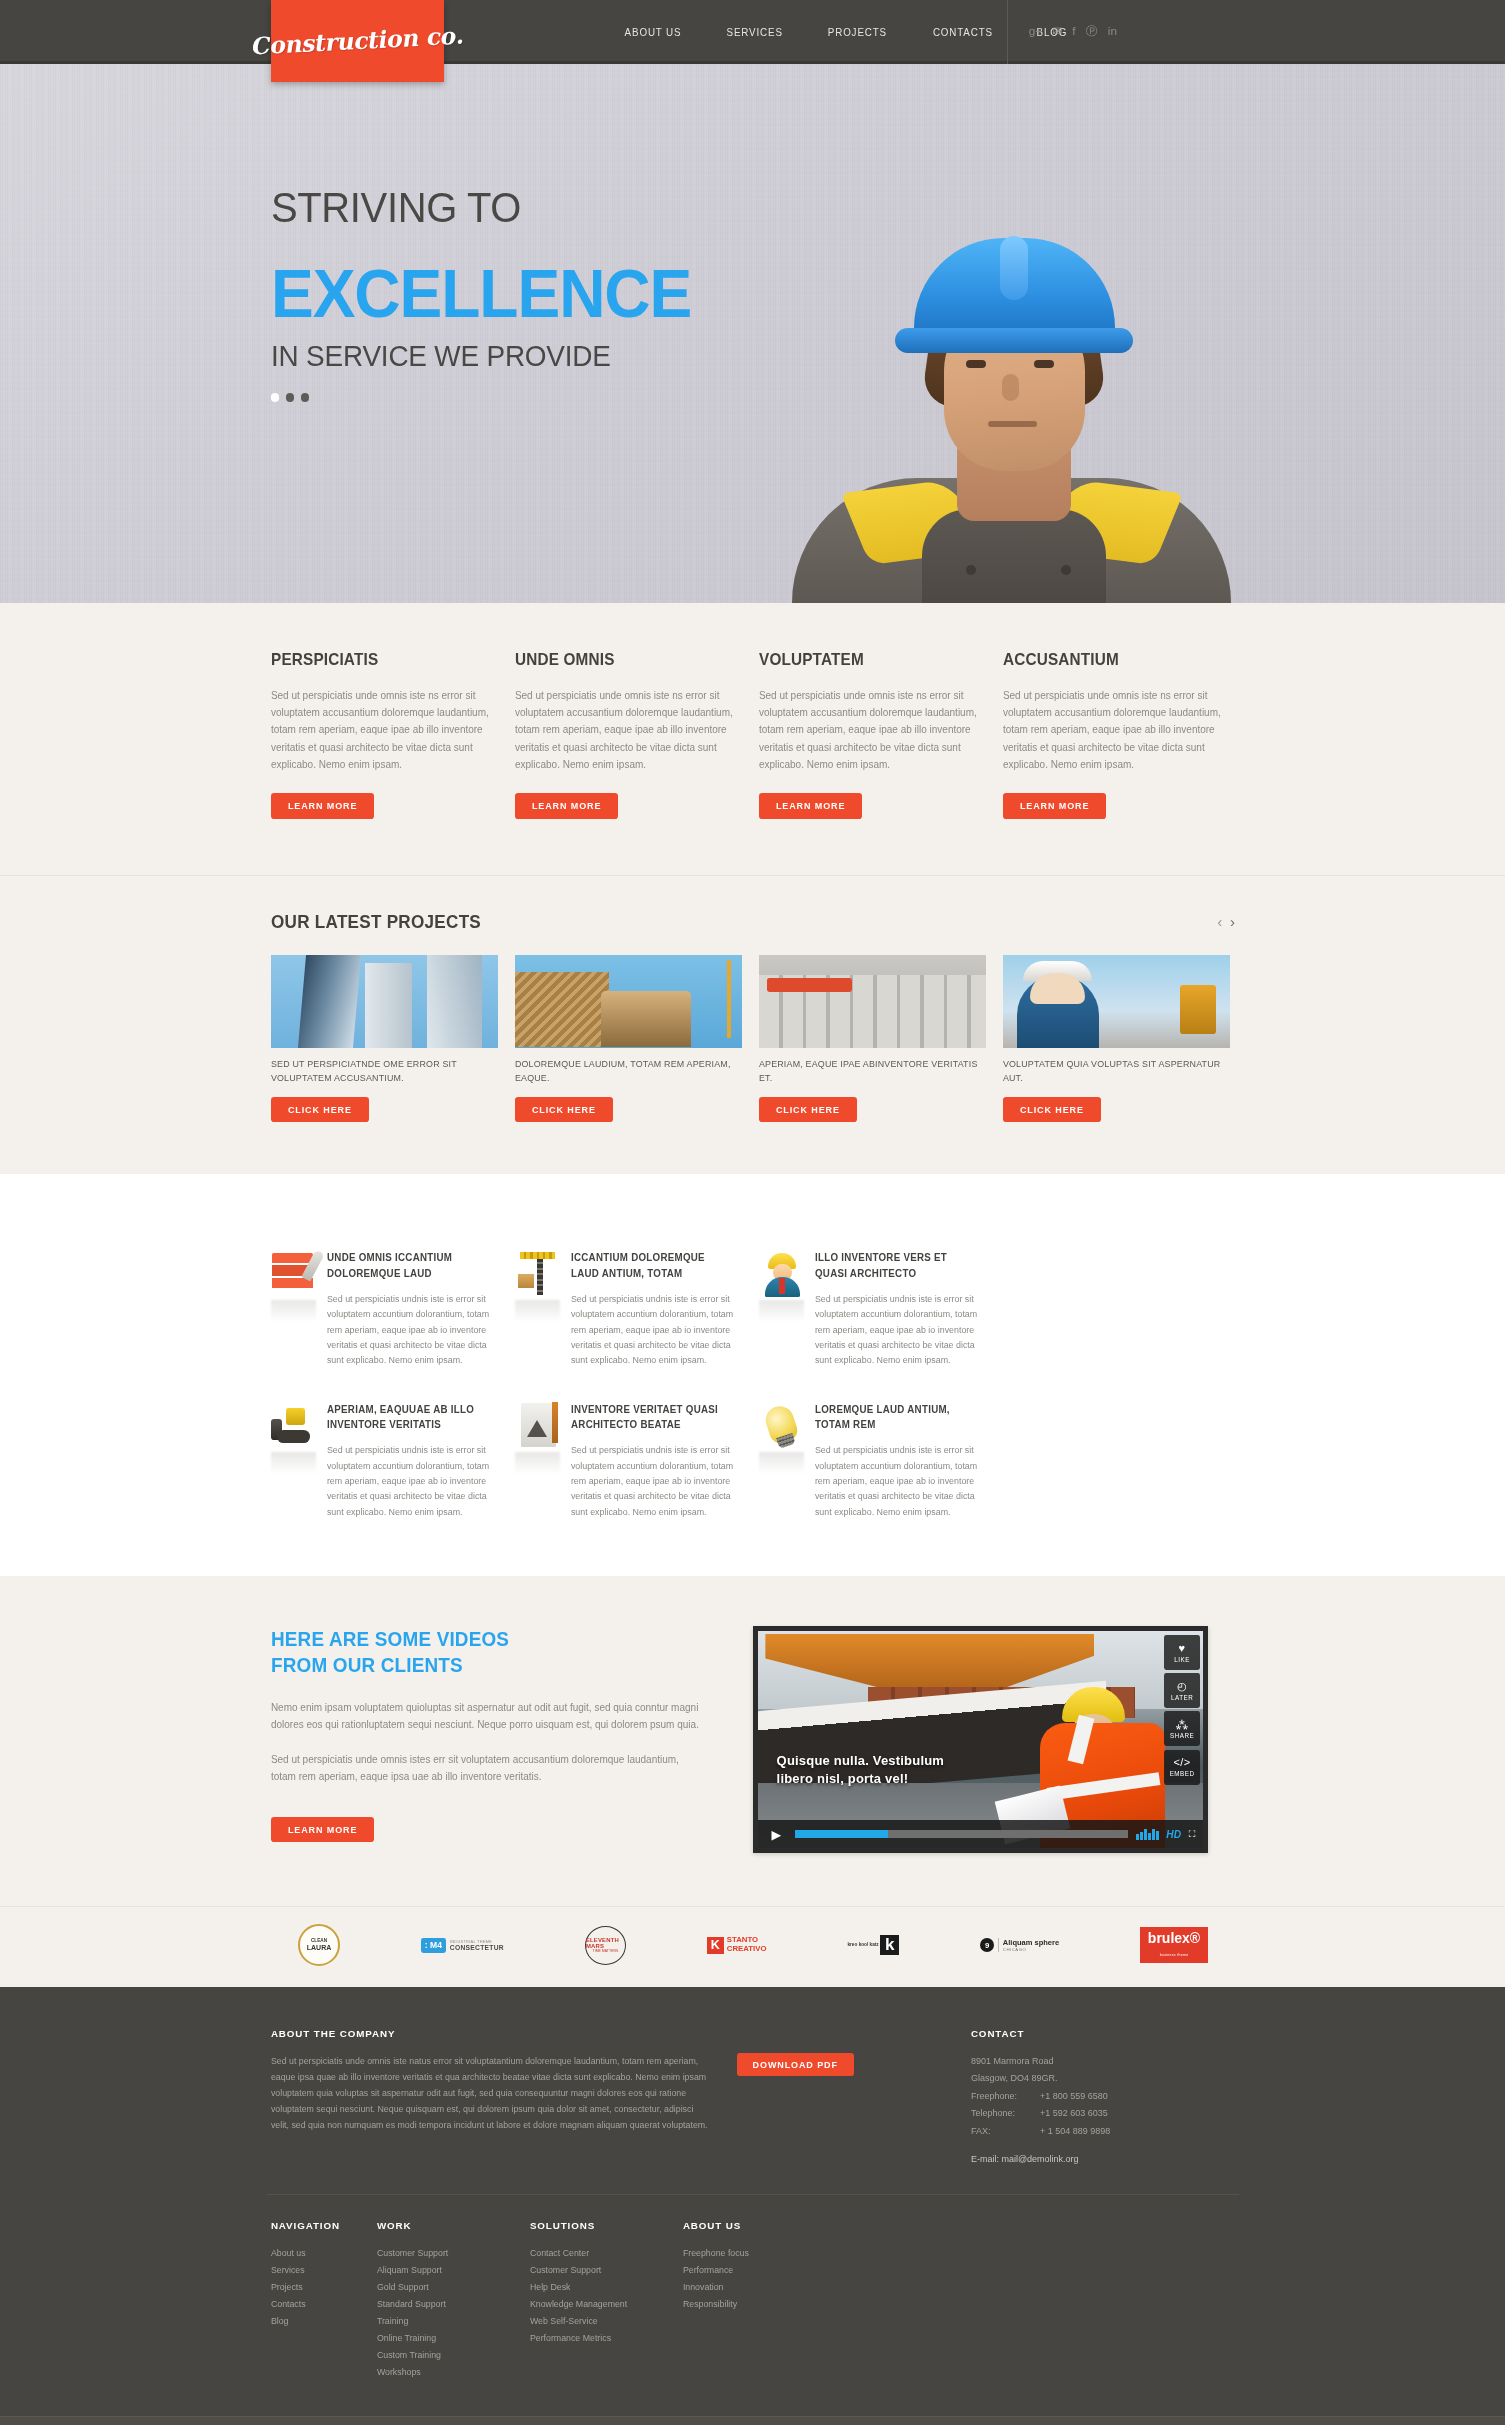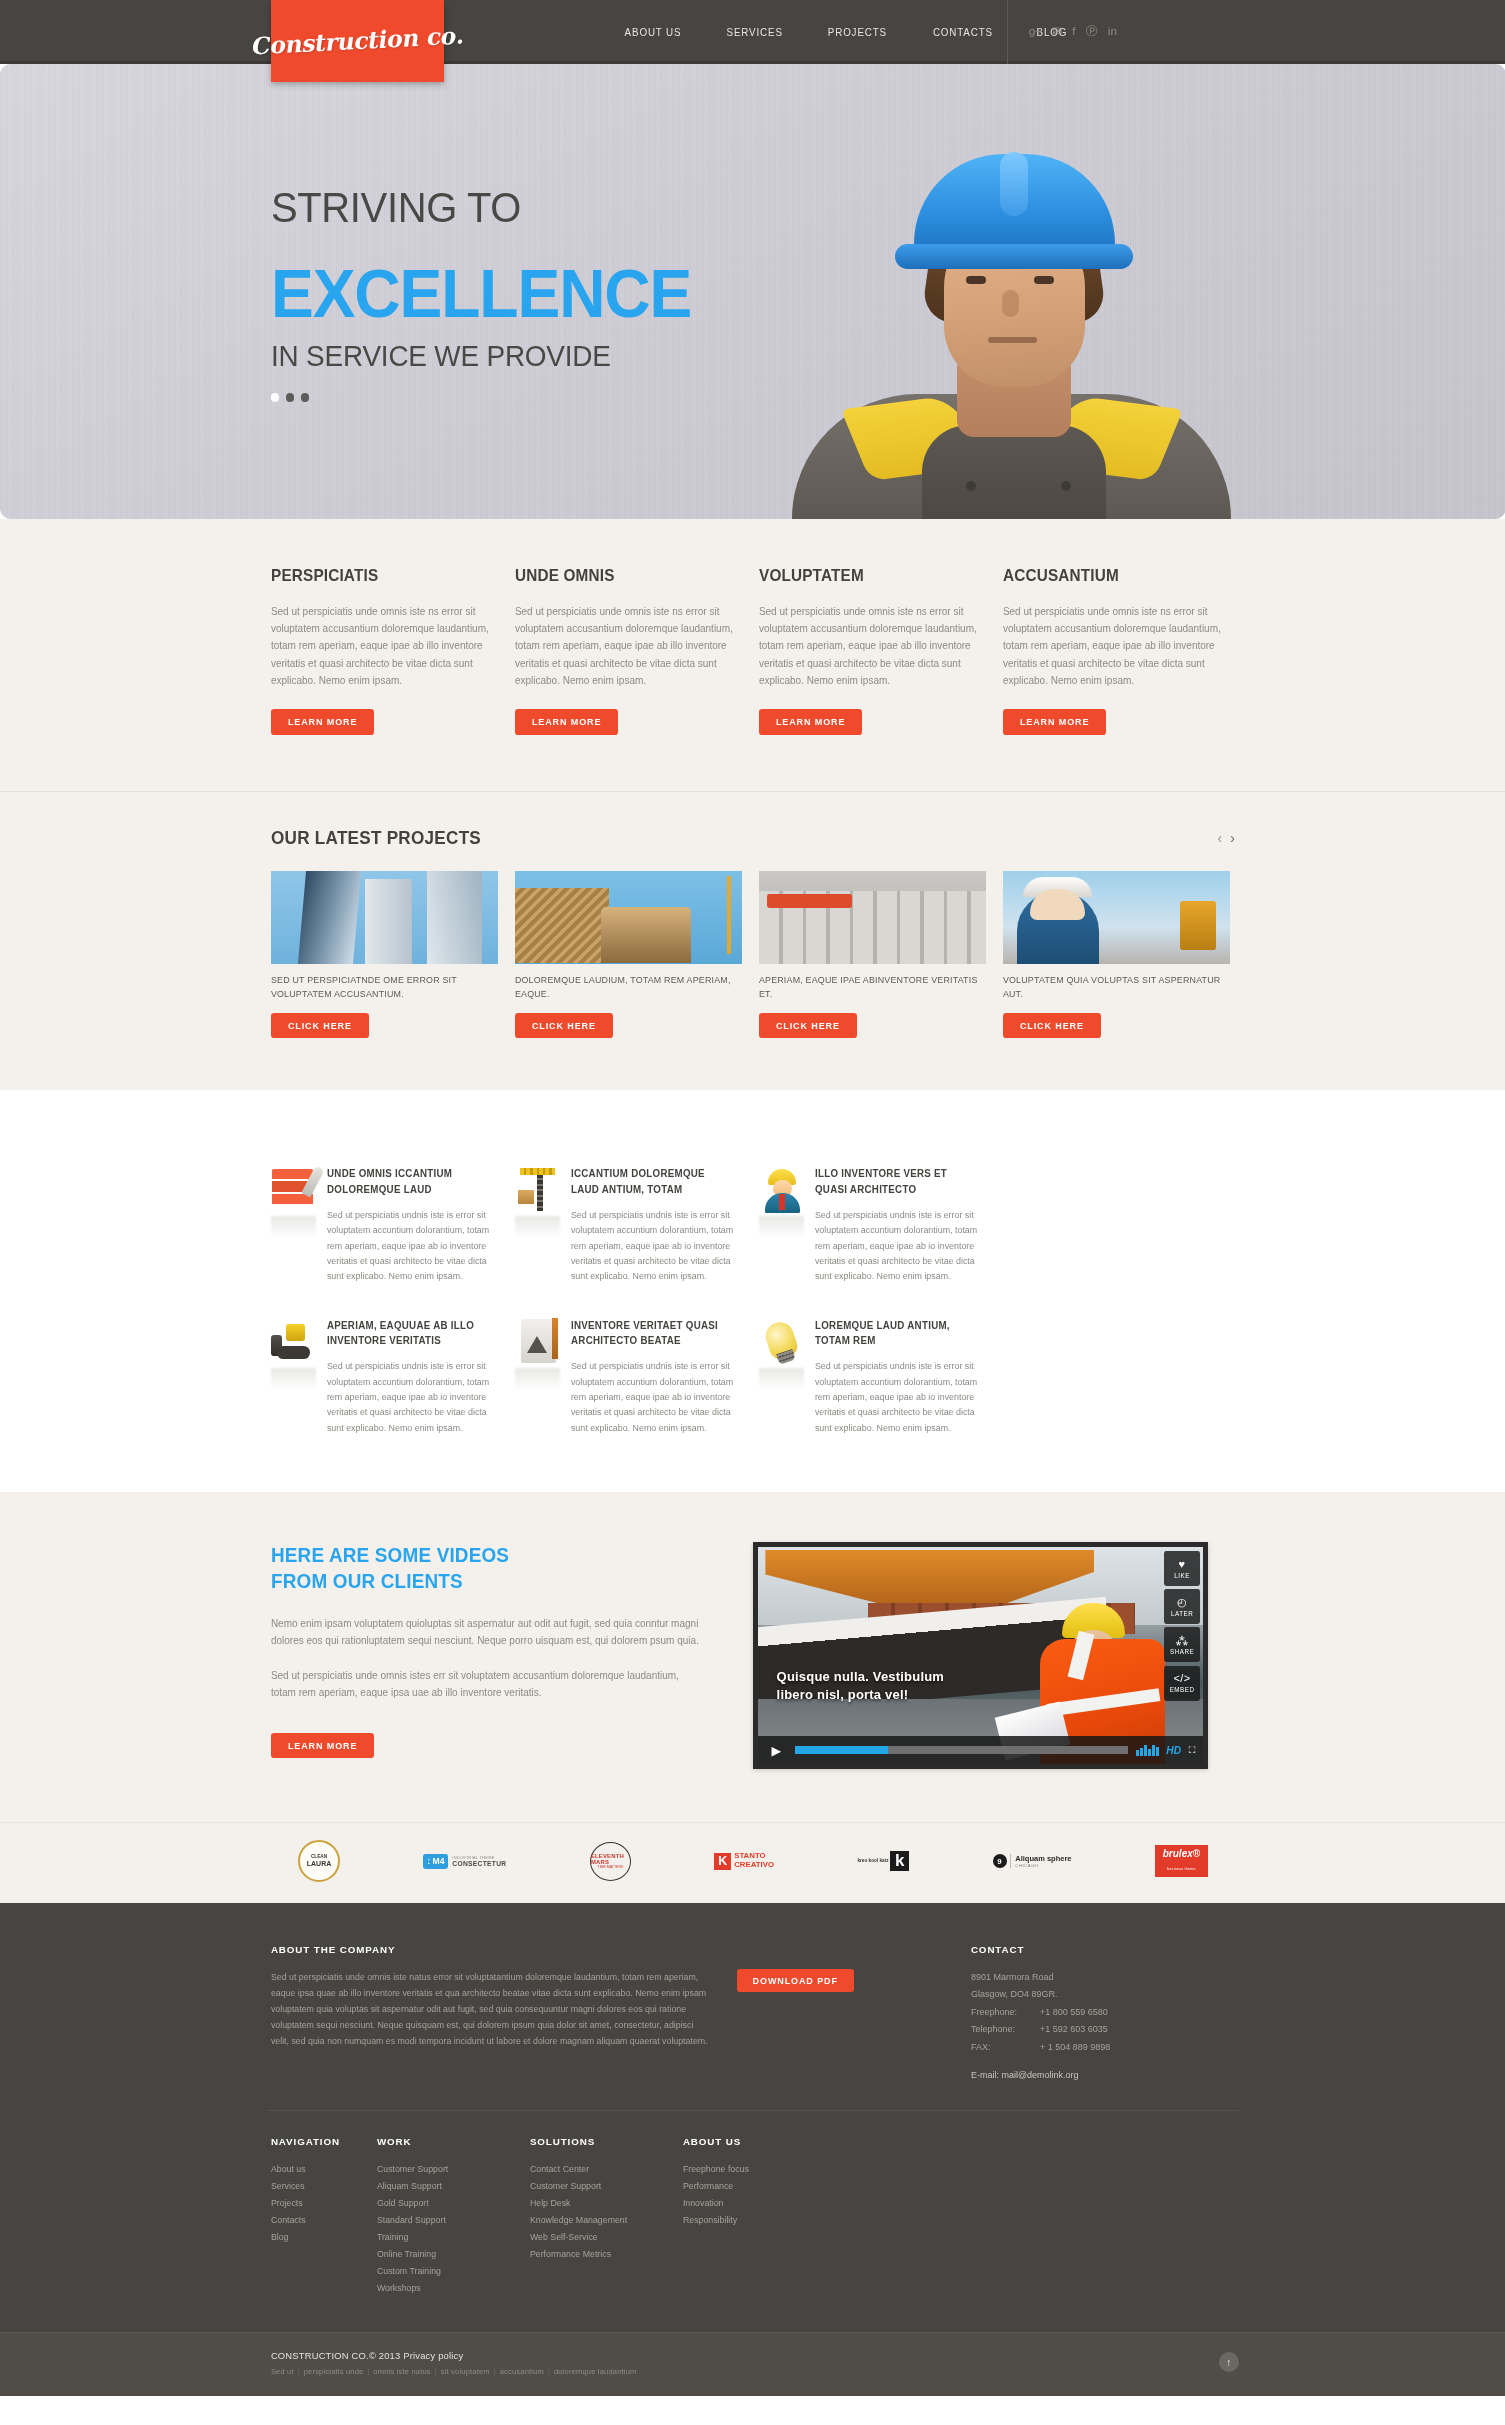--- a/index.html
+++ b/index.html
@@ -68,25 +68,24 @@
   .social span {
     color: #8d8a84;
     font-size: 11.8px;
     line-height: 1;
     cursor: pointer;
   }
   .social .tw { color: #a9a7a1; }
 
   
   .hero {
-    height: 455px;
+    height: 539px;
     position: relative;
     overflow: hidden;
     background: linear-gradient(150deg,#d8d7de 0%,#cfced6 40%,#c6c5ce 100%);
-    border-radius: 11px;
   }
   .hero-noise {
     position: absolute; inset: 0;
     background-image:
       repeating-linear-gradient(0deg, rgba(255,255,255,.035) 0 0.8px, transparent 0.8px 2.4px),
       repeating-linear-gradient(90deg, rgba(0,0,0,.022) 0 0.8px, transparent 0.8px 2.4px);
   }
   .hero-inner { width: 972px; margin: 0 auto; position: relative; height: 100%; }
   .hero-text { position: absolute; left: 3.9px; top: 122px; z-index: 5; }
   .hero-l1 {
@@ -399,21 +398,21 @@
   .pl-stanto .t { font-size:7.8px; color:#e23b2a; font-weight:bold; line-height:1.15; }
   .pl-kreo { display:flex; align-items:center; gap:1.6px; }
   .pl-kreo .w { font-size:4.7px; color:#3a3733; line-height:1.2; font-weight:bold; }
   .pl-kreo .blk { background:#1b1b1b; color:#fff; font-weight:bold; font-size:17px; padding:0 4.7px; }
   .pl-aliq { display:flex; align-items:center; gap:3.9px; }
   .pl-aliq .circ { width:14px; height:14px; border-radius:50%; background:#1b1b1b; color:#fff;
     font-size:7.8px; display:flex; align-items:center; justify-content:center; font-weight:bold; }
   .pl-aliq .t { font-size:7.5px; color:#2a2a28; font-weight:bold; border-left:0.8px solid #bbb; padding-left:3.9px; }
   .pl-aliq .t small { display:block; font-size:4.3px; color:#7b7872; font-weight:normal; letter-spacing:0.5px; }
   .pl-brulex { background:#e23b2a; color:#fff; padding:3.9px 7.8px; text-align:center; }
-  .pl-brulex b { font-size:10px; font-style:italic; display:block; line-height:1; }
+  .pl-brulex b { font-size:14px; display:block; line-height:1; }
   .pl-brulex small { font-size:3.5px; letter-spacing:0.3px; }
 
   
   .footer { background: #474541; padding: 41px 0 0; color:#b5b2ac; }
   .f-top { display:flex; padding-left:3.9px; }
   .f-about { width: 659px; }
   .f-about h5, .f-contact h5, .f-col h5 {
     color:#fff; font-size:9.8px; font-weight:bold; letter-spacing:0.9px; margin-bottom:14px;
   }
   .f-about-body { display:flex; gap:27px; }

